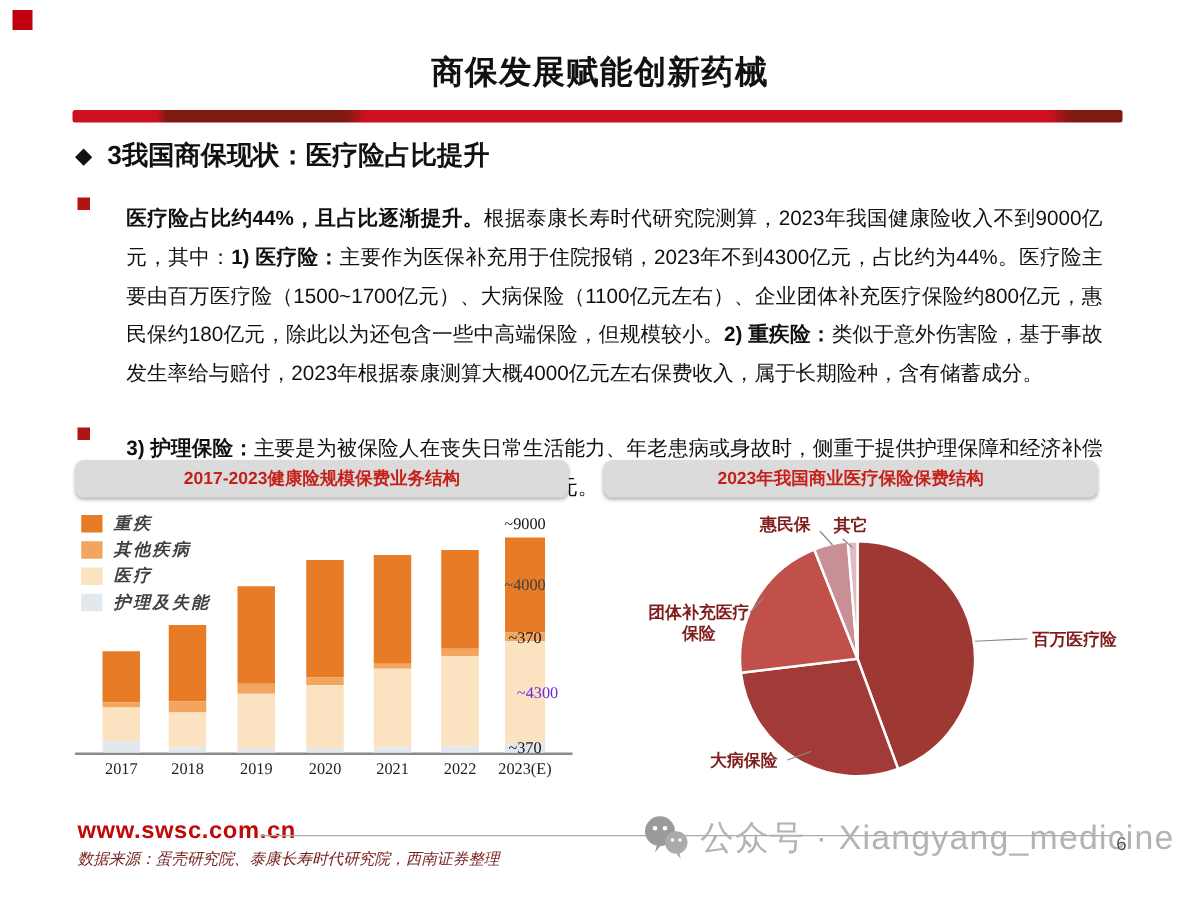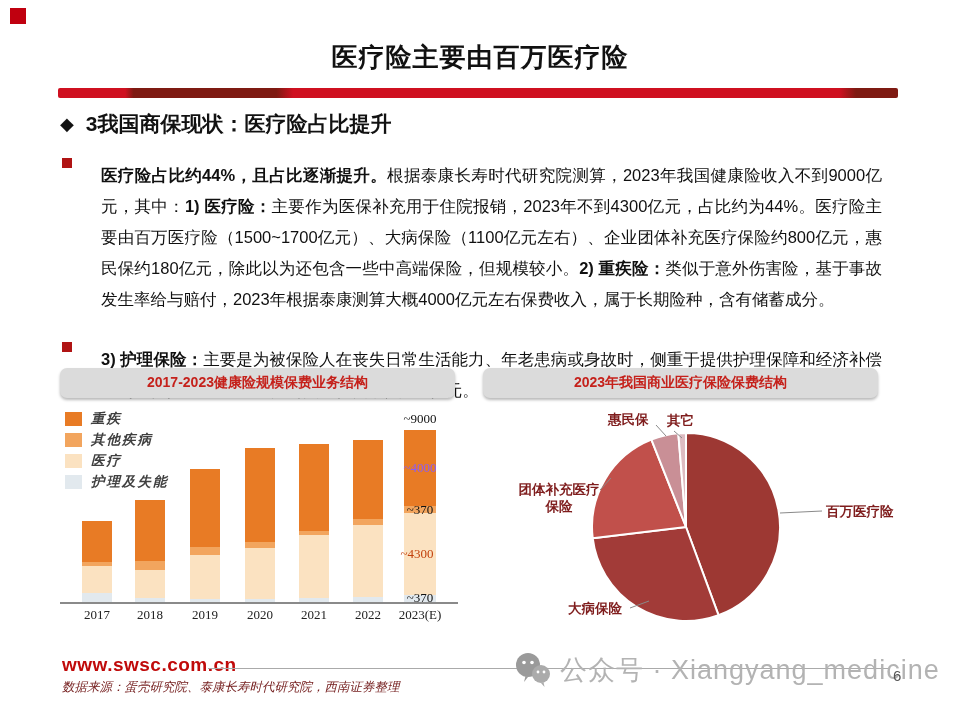--- a/index.html
+++ b/index.html
@@ -88,21 +88,21 @@
     position:absolute;left:512px;top:650px;display:flex;align-items:center;color:#b3b3b3;
   }
   .watermark .wm-text{font-size:27px;color:#b3b3b3;margin-left:8px;letter-spacing:1px;}
   .page-number{position:absolute;left:893px;top:667px;font-size:15px;color:#555;}
 </style>
 </head>
 <body>
 
 <div class="corner-square"></div>
 
-<div class="slide-title">医疗险主要由百万医疗险</div>
+<div class="slide-title">商保发展赋能创新药械</div>
 
 <div class="divider-bar"></div>
 
 <div class="section-heading">
   <span class="diamond">◆</span>
   <span>3我国商保现状：医疗险占比提升</span>
 </div>
 
 <div class="body-text" id="body-text">
     <div class="bullet-row">
@@ -185,23 +185,23 @@
     </div>
     <div class="bar-xlabel" style="left: 278px;">2022</div>
     <div class="bar-col" style="left: 344px; width: 32px;">
       <div class="bar-seg" style="height: 76.1062px; background: rgb(232, 123, 37);"></div>
       <div class="bar-seg" style="height: 7.03982px; background: rgb(242, 165, 94);"></div>
       <div class="bar-seg" style="height: 81.8142px; background: rgb(251, 226, 193);"></div>
       <div class="bar-seg" style="height: 7.03982px; background: rgb(226, 233, 238);"></div>
     </div>
     <div class="bar-xlabel" style="left: 330px;">2023(E)</div>
     <div class="bar-ann" style="color: rgb(17, 17, 17); left: 325px; top: 6px;">~9000</div>
-    <div class="bar-ann" style="color: #8b5cf6; left: 325px; top: 55.0531px;">~4000</div>
+    <div class="bar-ann" style="color: #404040; left: 325px; top: 55.0531px;">~4000</div>
     <div class="bar-ann" style="color: rgb(17, 17, 17); left: 325px; top: 96.6261px;">~370</div>
-    <div class="bar-ann" style="color: #c2410c; left: 322px; top: 141.053px;">~4300</div>
+    <div class="bar-ann" style="color: #6d28d9; left: 335px; top: 141.053px;">~4300</div>
     <div class="bar-ann" style="color: rgb(17, 17, 17); left: 325px; top: 185.48px;">~370</div>
   </div>
 
 <div id="pie-panel">
   <svg id="pie-svg" width="420" height="235" viewBox="0 0 420 235">
       <path d="M 206 122 L 206.0 28.0 A 94 94 0 0 1 238.5 210.2 Z" fill="#9d3833" stroke="#ffffff" stroke-width="2" stroke-linejoin="round"></path>
       <path d="M 206 122 L 238.5 210.2 A 94 94 0 0 1 112.7 133.2 Z" fill="#a23b38" stroke="#ffffff" stroke-width="2" stroke-linejoin="round"></path>
       <path d="M 206 122 L 112.7 133.2 A 94 94 0 0 1 171.4 34.6 Z" fill="#c1504b" stroke="#ffffff" stroke-width="2" stroke-linejoin="round"></path>
       <path d="M 206 122 L 171.4 34.6 A 94 94 0 0 1 198.3 28.3 Z" fill="#c98f96" stroke="#ffffff" stroke-width="2" stroke-linejoin="round"></path>
       <path d="M 206 122 L 198.3 28.3 A 94 94 0 0 1 206.0 28.0 Z" fill="#debcc2" stroke="#ffffff" stroke-width="2" stroke-linejoin="round"></path>

